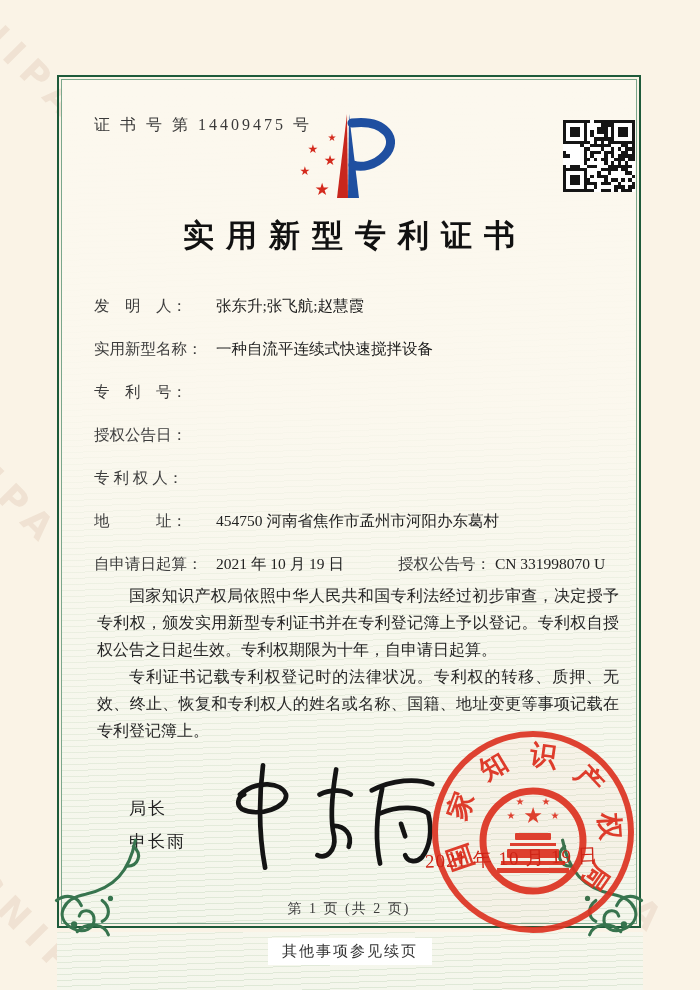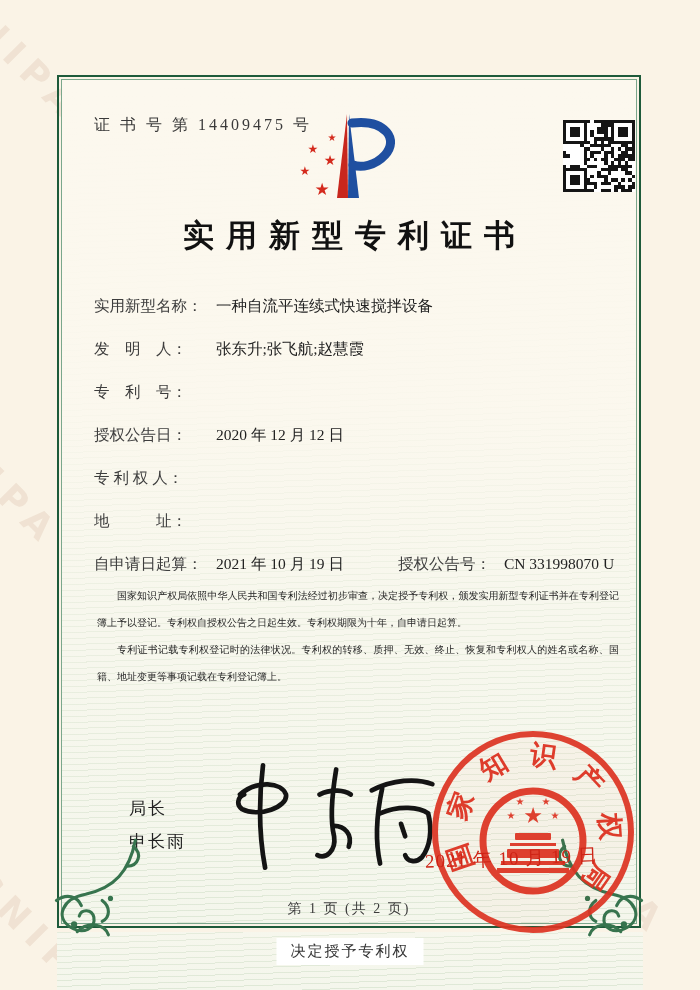--- a/index.html
+++ b/index.html
@@ -65,21 +65,21 @@
 
   .fields{position:absolute;left:35px;top:218px;width:516px;}
   .frow{display:flex;margin-bottom:21px;font-size:15.5px;line-height:22px;}
   .flabel{flex:0 0 122px;color:#3d3d3d;white-space:nowrap;}
   .fvalue{color:#222;white-space:nowrap;}
   .grant{display:flex;font-size:15.5px;line-height:22px;}
   .grant .pair2{margin-left:54px;display:flex;}
 
   .paras{
     position:absolute;left:38px;top:505px;width:522px;
-    font-size:10px;line-height:27px;text-align:justify;color:#262626;
+    font-size:16px;line-height:27px;text-align:justify;color:#262626;
   }
   .paras p{margin:0;text-indent:2em;}
 
   .sig-title,.sig-name{
     position:absolute;left:70px;
     font-family:"Liberation Sans","DejaVu Sans",sans-serif;
     font-size:17px;color:#222;letter-spacing:2px;
   }
   .sig-title{top:720px;}
   .sig-name{top:753px;}
@@ -378,45 +378,45 @@
         <i style="left:51.42857142857142px;top:68.57142857142857px;width:3.4285714285714284px;height:3.4285714285714284px"></i>
         <i style="left:58.285714285714285px;top:68.57142857142857px;width:3.4285714285714284px;height:3.4285714285714284px"></i>
         <i style="left:61.71428571428571px;top:68.57142857142857px;width:3.4285714285714284px;height:3.4285714285714284px"></i>
         <i style="left:65.14285714285714px;top:68.57142857142857px;width:3.4285714285714284px;height:3.4285714285714284px"></i>
       </div>
 
     <div class="title">实用新型专利证书</div>
 
     <div class="fields">
       <div class="frow">
+        <span class="flabel">发　明　人：</span>
+        <span class="fvalue">张东升;张飞航;赵慧霞</span>
+      </div>
+      <div class="frow">
         <span class="flabel">实用新型名称：</span>
         <span class="fvalue">一种自流平连续式快速搅拌设备</span>
       </div>
       <div class="frow">
-        <span class="flabel">发　明　人：</span>
-        <span class="fvalue">张东升;张飞航;赵慧霞</span>
-      </div>
-      <div class="frow">
         <span class="flabel">专　利　号：</span>
       </div>
       <div class="frow">
         <span class="flabel">授权公告日：</span>
-        <span class="fvalue">2020 年 12 月 12 日</span>
       </div>
       <div class="frow">
         <span class="flabel">专 利 权 人：</span>
       </div>
       <div class="frow">
         <span class="flabel">地　　　址：</span>
+        <span class="fvalue">454750 河南省焦作市孟州市河阳办东葛村</span>
       </div>
       <div class="grant">
         <span class="flabel">自申请日起算：</span>
         <span class="fvalue">2021 年 10 月 19 日</span>
         <span class="pair2">
-          <span class="flabel" style="flex-basis:auto;margin-right:13px;">授权公告号：</span>
+          <span class="flabel" style="flex-basis:auto;margin-right:4px;">授权公告号：</span>
           <span class="fvalue">CN 331998070 U</span>
         </span>
       </div>
     </div>
 
     <div class="paras">
       <p>国家知识产权局依照中华人民共和国专利法经过初步审查，决定授予专利权，颁发实用新型专利证书并在专利登记簿上予以登记。专利权自授权公告之日起生效。专利权期限为十年，自申请日起算。</p>
       <p>专利证书记载专利权登记时的法律状况。专利权的转移、质押、无效、终止、恢复和专利权人的姓名或名称、国籍、地址变更等事项记载在专利登记簿上。</p>
     </div>
 
@@ -487,13 +487,13 @@
     <path d="M86,4 C80,34 66,50 38,56 C16,60 8,78 24,88 C36,95 48,89 46,78 C44,70 34,70 32,77"></path>
     <path d="M84,10 C93,17 89,29 78,29"></path>
     <path d="M30,92 C40,82 56,84 60,95"></path>
     <path d="M10,62 C20,55 30,58 34,67"></path>
     <path d="M54,62 C62,68 62,78 54,82"></path>
     <circle cx="27" cy="85" r="3" fill="#37744e" stroke="none"></circle>
     <circle cx="62" cy="60" r="2.5" fill="#37744e" stroke="none"></circle>
   </svg>
 </div>
 
-<div class="note">决定授予专利权</div>
+<div class="note">其他事项参见续页</div>
 
 </body></html>

